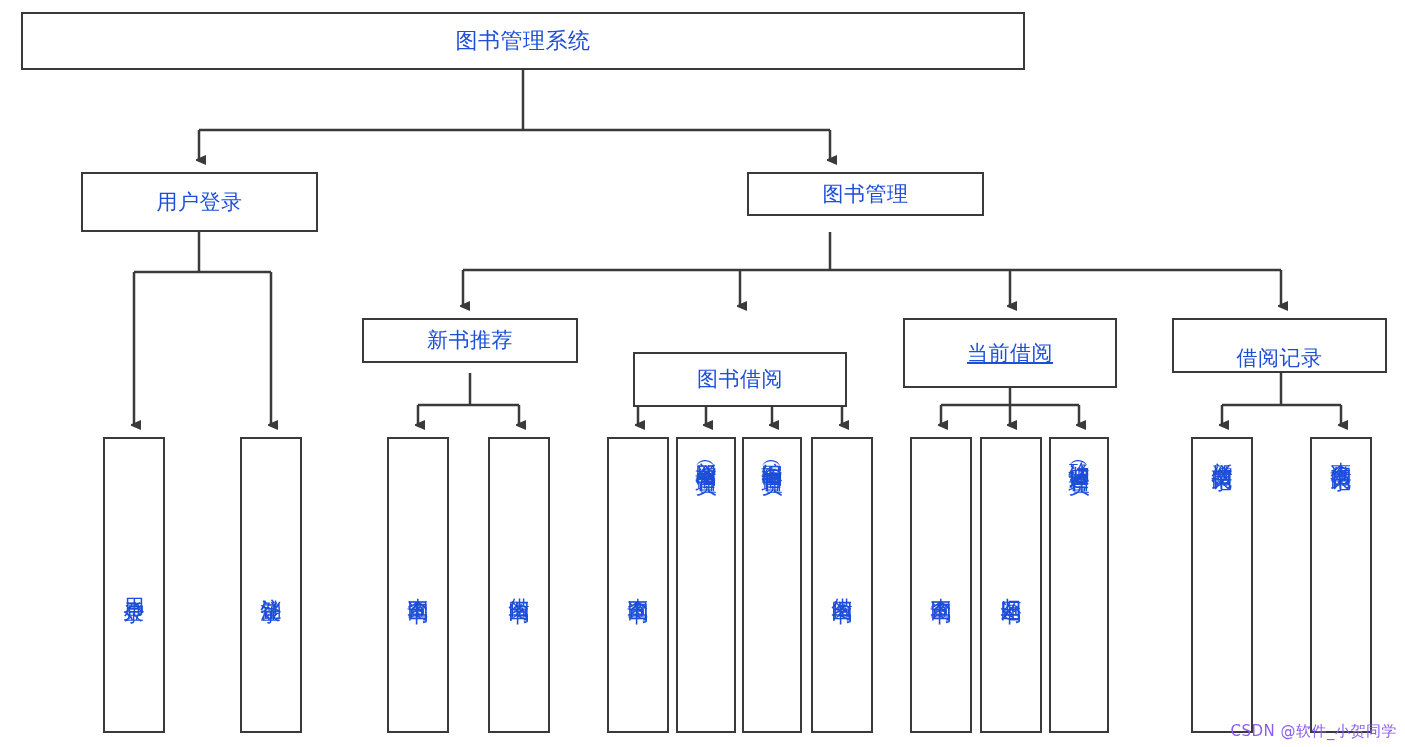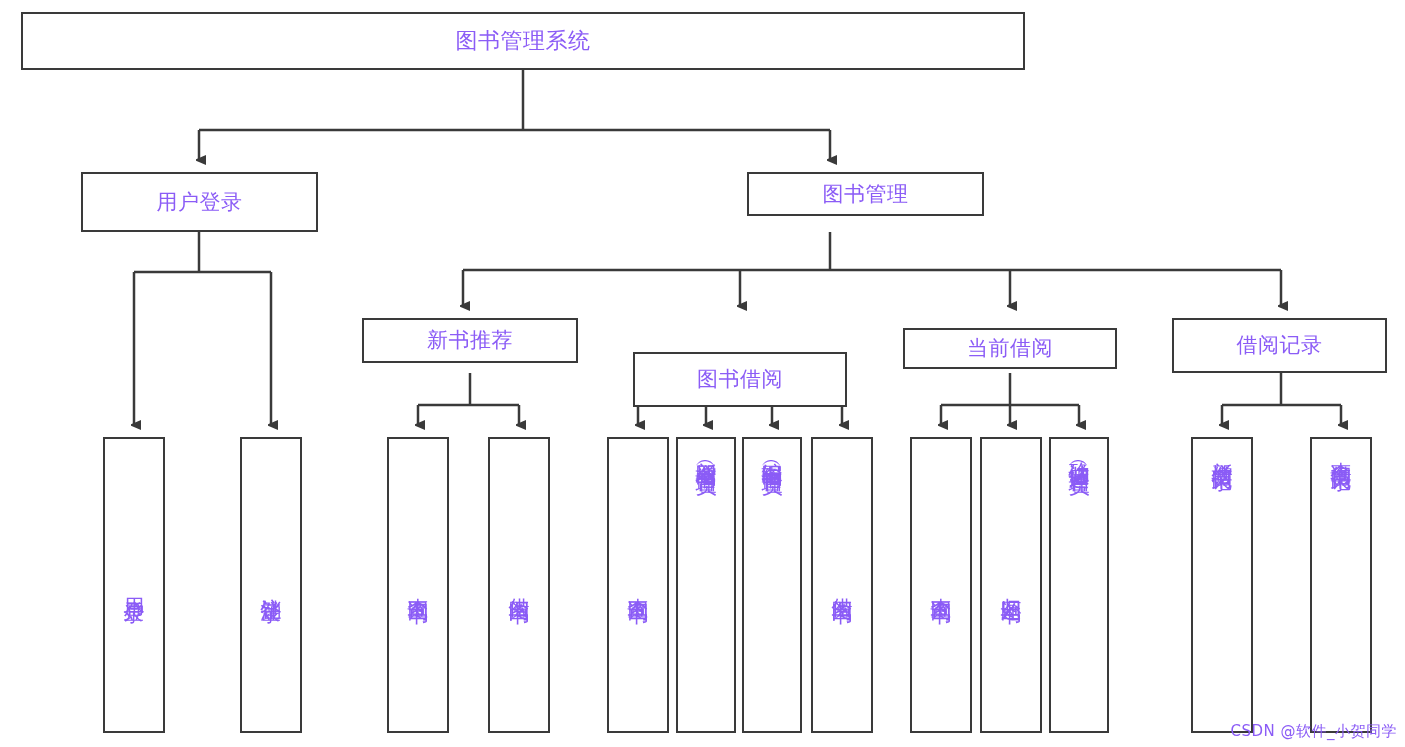--- a/index.html
+++ b/index.html
@@ -27,21 +27,21 @@
     pointer-events: none;
   }
   .node {
     position: absolute;
     box-sizing: border-box;
     background: #ffffff;
     border: 2px solid #3a3a3a;
     display: flex;
     align-items: center;
     justify-content: center;
-    color: #8b5cf6;
+    color: #1d4ed8;
   }
   .node .label {
     display: block;
     text-align: center;
     line-height: 1.18;
   }
   
   .node.horiz .label {
     font-size: 21px;
     letter-spacing: 0.5px;
@@ -144,25 +144,25 @@
   </div>
 
   <div class="node horiz" style="left:362px; top:318px; width:216px; height:45px;">
     <span class="label">新书推荐</span>
   </div>
 
   <div class="node horiz" style="left:633px; top:318px; width:214px; height:55px;margin-top:34px;">
     <span class="label">图书借阅</span>
   </div>
 
-  <div class="node horiz" style="left:903px; top:328px; width:214px; height:41px;">
+  <div class="node horiz" style="left:903px; top:318px; width:214px; height:70px;text-decoration:underline;">
     <span class="label">当前借阅</span>
   </div>
 
-  <div class="node horiz" style="left:1172px; top:318px; width:215px; height:55px;">
+  <div class="node horiz" style="left:1172px; top:318px; width:215px; height:55px;align-items:flex-end;">
     <span class="label">借阅记录</span>
   </div>
 
   <div class="node vert" style="left:103px; top:437px; width:62px; height:296px;">
     <span class="label">用户登录</span>
   </div>
 
   <div class="node vert" style="left:240px; top:437px; width:62px; height:296px;">
     <span class="label">注销登录</span>
   </div>

